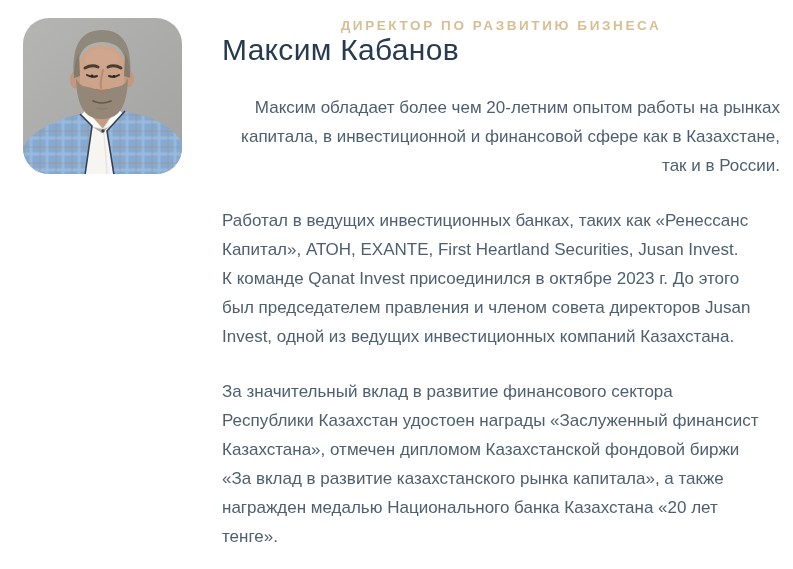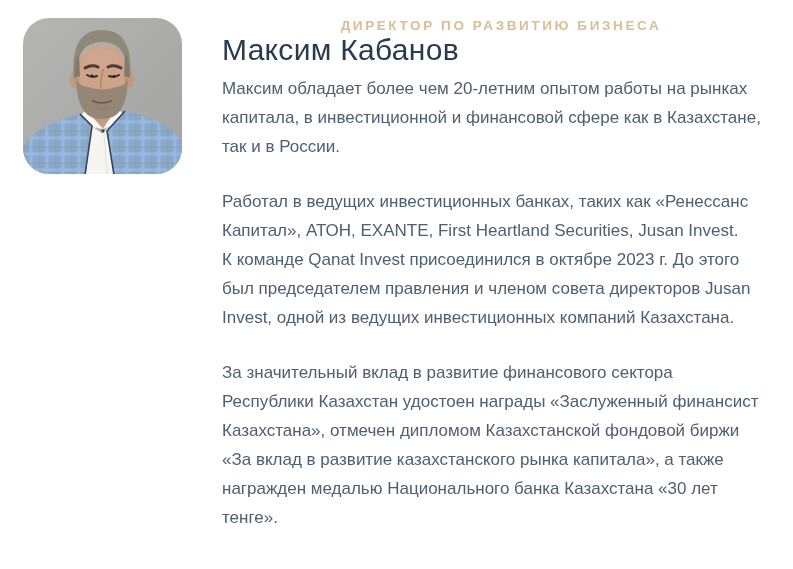--- a/index.html
+++ b/index.html
@@ -47,21 +47,21 @@
     letter-spacing:0.3px;
     color:var(--heading_navy);
   }
   .bio p{
     margin:0 0 26px 0;
     font-size:17px;
     line-height:29px;
     color:var(--body_slate);
     white-space:pre-line;
   }
-  .bio p:first-child{margin-top:7px;}
+  .bio p:first-child{margin-top:26px;text-align:right;}
   .bio p:last-child{margin-bottom:0;}
 </style>
 </head>
 <body>
 
 <div class="profile-section">
 
   <div class="profile-photo">
     <svg viewBox="0 0 159 156" xmlns="http://www.w3.org/2000/svg" role="img">
       <defs>
@@ -130,18 +130,18 @@
 так и в России.</p>
       <p>Работал в ведущих инвестиционных банках, таких как «Ренессанс
 Капитал», АТОН, EXANTE, First Heartland Securities, Jusan Invest.
 К команде Qanat Invest присоединился в октябре 2023 г. До этого
 был председателем правления и членом совета директоров Jusan
 Invest, одной из ведущих инвестиционных компаний Казахстана.</p>
       <p>За значительный вклад в развитие финансового сектора
 Республики Казахстан удостоен награды «Заслуженный финансист
 Казахстана», отмечен дипломом Казахстанской фондовой биржи
 «За вклад в развитие казахстанского рынка капитала», а также
-награжден медалью Национального банка Казахстана «30 лет
+награжден медалью Национального банка Казахстана «20 лет
 тенге».</p>
     </div>
   </div>
 
 </div>
 
 </body></html>

